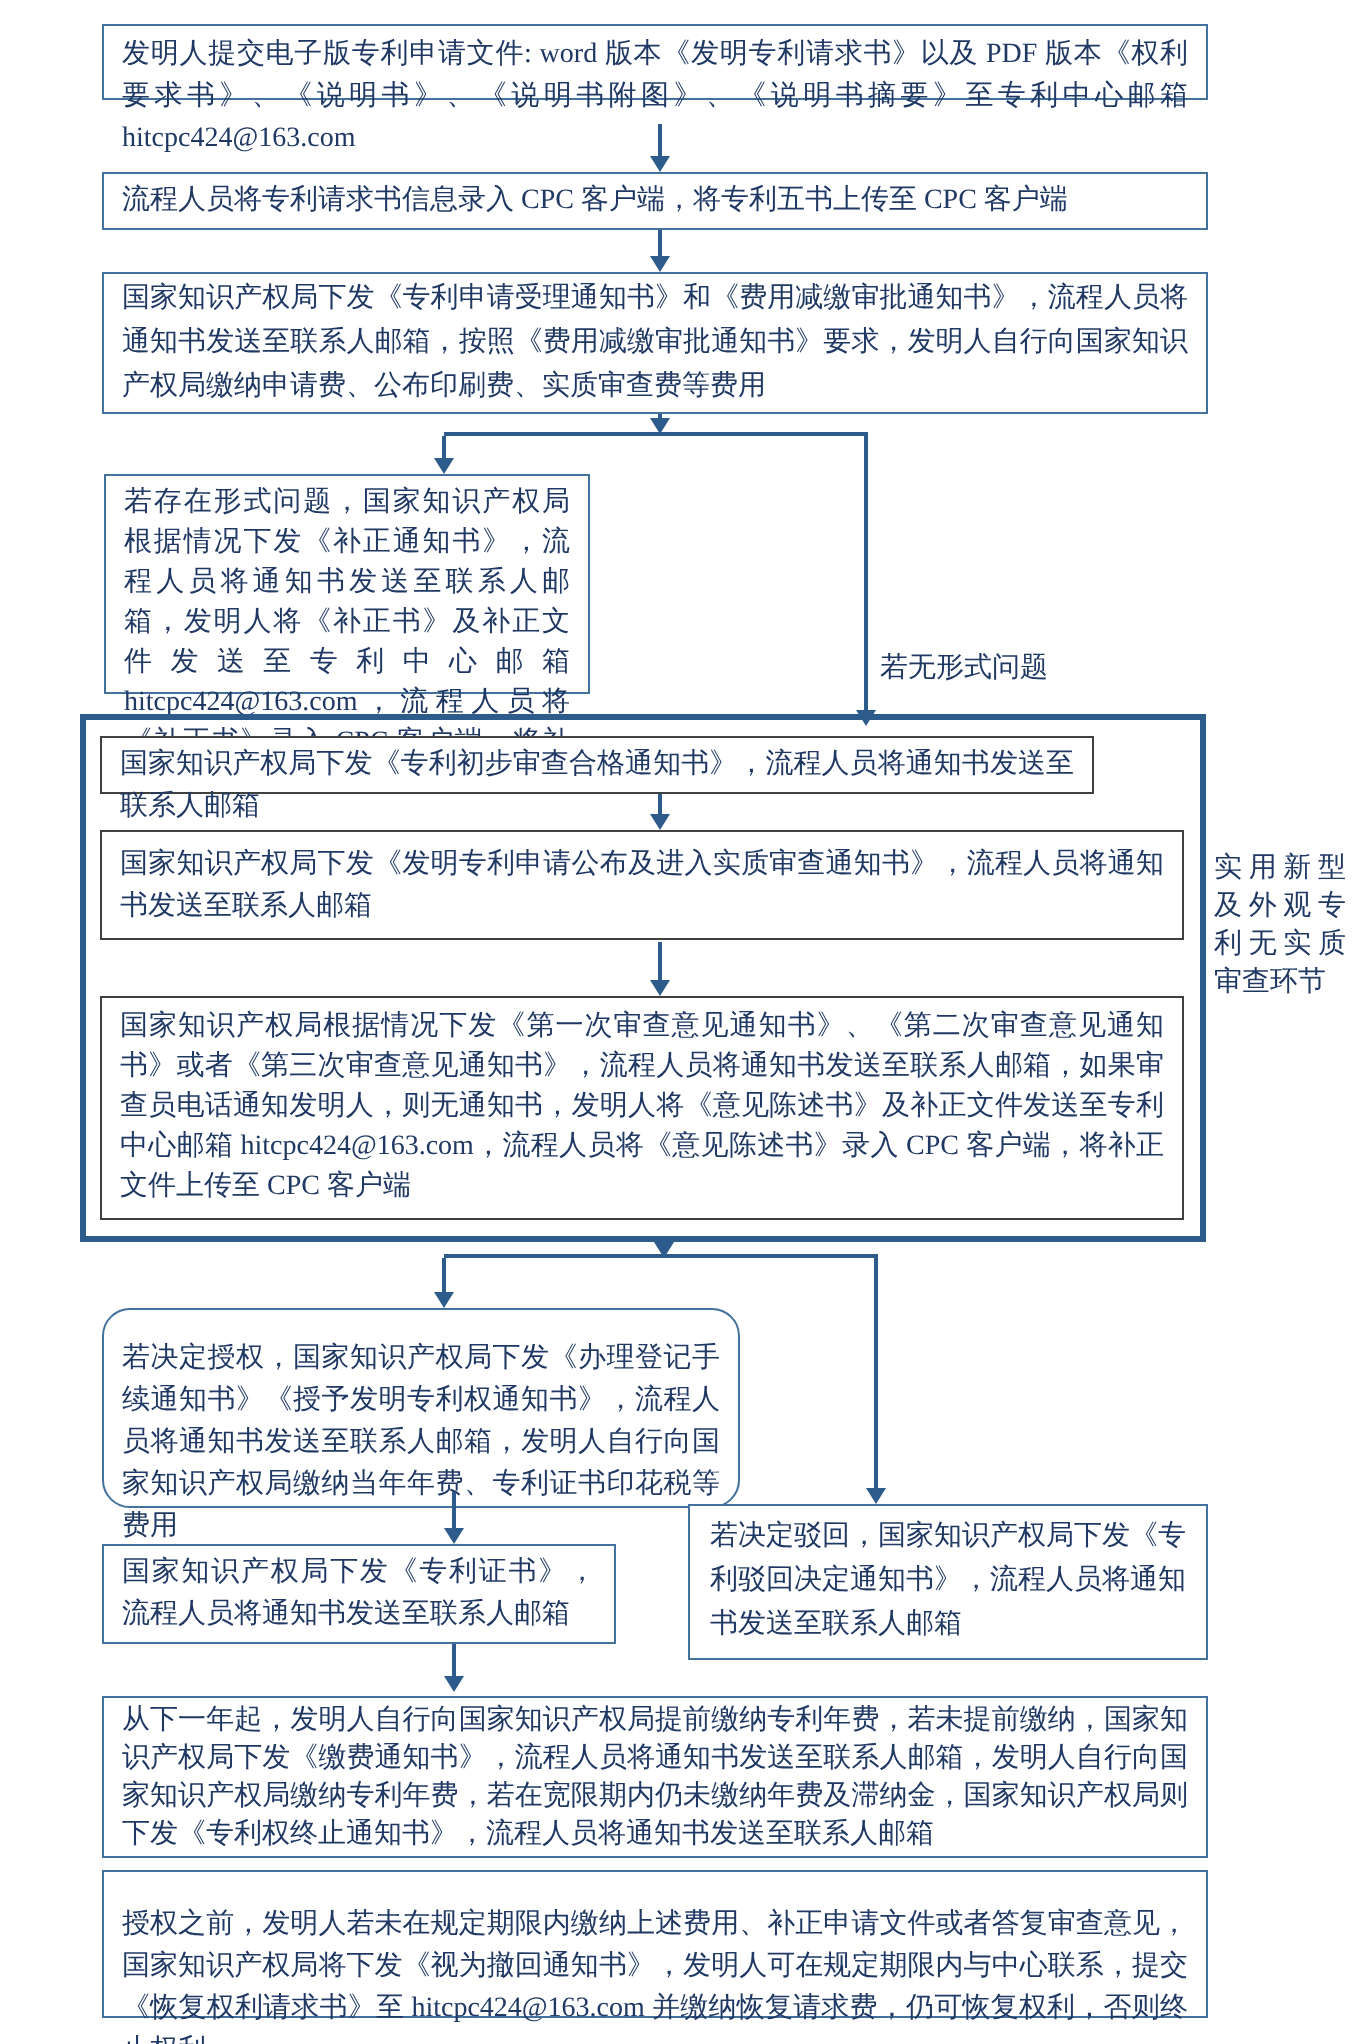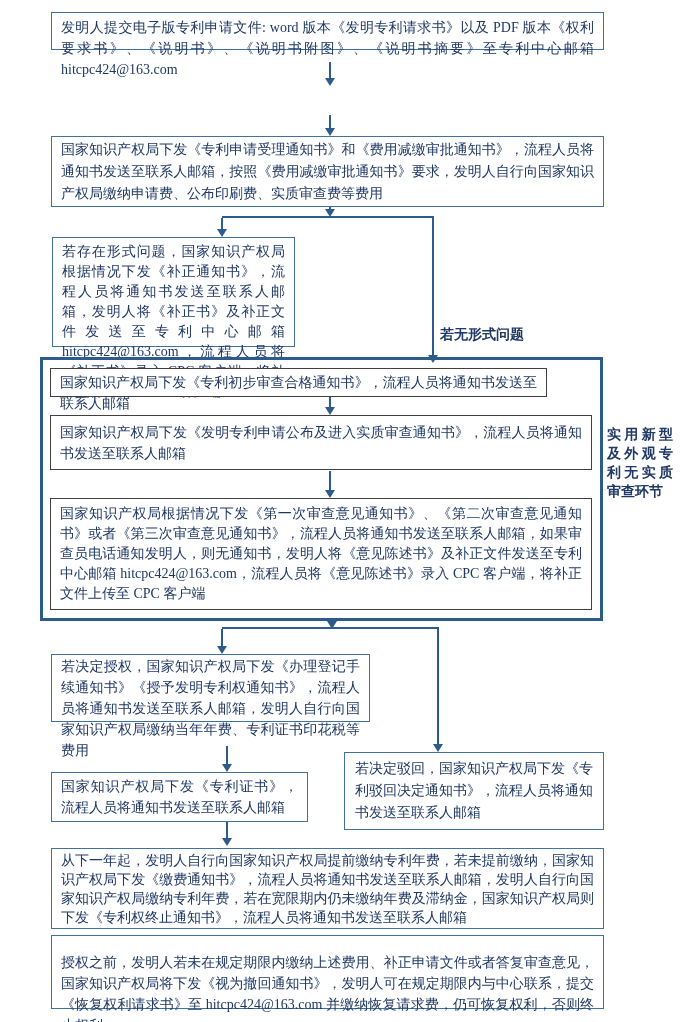--- a/index.html
+++ b/index.html
@@ -22,38 +22,38 @@
     background:var(--background);
     padding:3px 9px;line-height:21px;
     text-align:justify;
   }
   .inner{border:1.4px solid var(--inner-border);}
   .group{
     position:absolute;box-sizing:border-box;
     border:3.5px solid var(--group-border);
     background:transparent;
   }
-  .lbl{position:absolute;line-height:19px;text-align:justify;font-weight:bold;}
+  .lbl{position:absolute;line-height:19px;text-align:justify;}
   .vline,.hline{position:absolute;background:var(--connector);}
   .ah{
     position:absolute;width:0;height:0;
     border-left:5px solid transparent;
     border-right:5px solid transparent;
     border-top:8px solid var(--connector);
   }
   
   .b-submit  {left:51px;top:12px;width:553px;height:38px;padding-top:4px;}
   .b-cpc     {left:51px;top:86px;width:553px;height:29px;}
   .b-accept  {left:51px;top:136px;width:553px;height:71px;padding-top:2px;line-height:22px;}
   .b-correct {left:52px;top:237px;width:243px;height:110px;line-height:20px;padding-top:4px;}
   .grp       {left:40px;top:357px;width:563px;height:264px;}
   .b-prelim  {left:50px;top:368px;width:497px;height:29px;}
   .b-publ    {left:50px;top:415px;width:542px;height:55px;padding-top:6px;}
   .b-office  {left:50px;top:498px;width:542px;height:112px;line-height:20px;padding-top:5px;}
-  .b-grant   {left:51px;top:654px;width:319px;height:68px;padding-top:1px;}
+  .b-grant   {left:51px;top:654px;width:319px;height:100px;padding-top:14px;border-radius:14px;}
   .b-cert    {left:51px;top:772px;width:257px;height:50px;padding-top:3px;}
   .b-reject  {left:344px;top:752px;width:260px;height:78px;line-height:22px;padding:5px 10px;}
   .b-annuity {left:51px;top:848px;width:553px;height:81px;line-height:19px;padding-top:2px;}
   .b-withdraw{left:51px;top:935px;width:553px;height:74px;padding-top:16px;}
   
   .lbl-noissue{left:440px;top:325px;width:110px;}
   .lbl-side   {left:607px;top:425px;width:66px;}
   
   .l1 {left:329px;top:62px; width:2px;height:17px;}  .a1 {left:325px;top:78px;}
   .l2 {left:329px;top:115px;width:2px;height:14px;}  .a2 {left:325px;top:128px;}
@@ -69,20 +69,21 @@
   .l10{left:437px;top:629px;width:2px;height:115px;} .a10{left:433px;top:744px;}
   .l11{left:226px;top:746px;width:2px;height:18px;}  .a11{left:222px;top:764px;}
   .l12{left:226px;top:822px;width:2px;height:16px;}  .a12{left:222px;top:838px;}
 </style>
 </head>
 <body>
 
 <div class="canvas">
 
   <div class="box b-submit">发明人提交电子版专利申请文件: word 版本《发明专利请求书》以及 PDF 版本《权利要求书》、《说明书》、《说明书附图》、《说明书摘要》至专利中心邮箱 hitcpc424@163.com</div>
+  <div class="box b-cpc">流程人员将专利请求书信息录入 CPC 客户端，将专利五书上传至 CPC 客户端</div>
   <div class="box b-accept">国家知识产权局下发《专利申请受理通知书》和《费用减缴审批通知书》，流程人员将通知书发送至联系人邮箱，按照《费用减缴审批通知书》要求，发明人自行向国家知识产权局缴纳申请费、公布印刷费、实质审查费等费用</div>
   <div class="box b-correct">若存在形式问题，国家知识产权局根据情况下发《补正通知书》，流程人员将通知书发送至联系人邮箱，发明人将《补正书》及补正文件发送至专利中心邮箱 hitcpc424@163.com，流程人员将《补正书》录入 CPC 客户端，将补正文件上传至 CPC 客户端</div>
 
   <div class="group grp"></div>
   <div class="box inner b-prelim">国家知识产权局下发《专利初步审查合格通知书》，流程人员将通知书发送至联系人邮箱</div>
   <div class="box inner b-publ">国家知识产权局下发《发明专利申请公布及进入实质审查通知书》，流程人员将通知书发送至联系人邮箱</div>
   <div class="box inner b-office">国家知识产权局根据情况下发《第一次审查意见通知书》、《第二次审查意见通知书》或者《第三次审查意见通知书》，流程人员将通知书发送至联系人邮箱，如果审查员电话通知发明人，则无通知书，发明人将《意见陈述书》及补正文件发送至专利中心邮箱 hitcpc424@163.com，流程人员将《意见陈述书》录入 CPC 客户端，将补正文件上传至 CPC 客户端</div>
 
   <div class="box b-grant">若决定授权，国家知识产权局下发《办理登记手续通知书》《授予发明专利权通知书》，流程人员将通知书发送至联系人邮箱，发明人自行向国家知识产权局缴纳当年年费、专利证书印花税等费用</div>
   <div class="box b-cert">国家知识产权局下发《专利证书》，流程人员将通知书发送至联系人邮箱</div>

